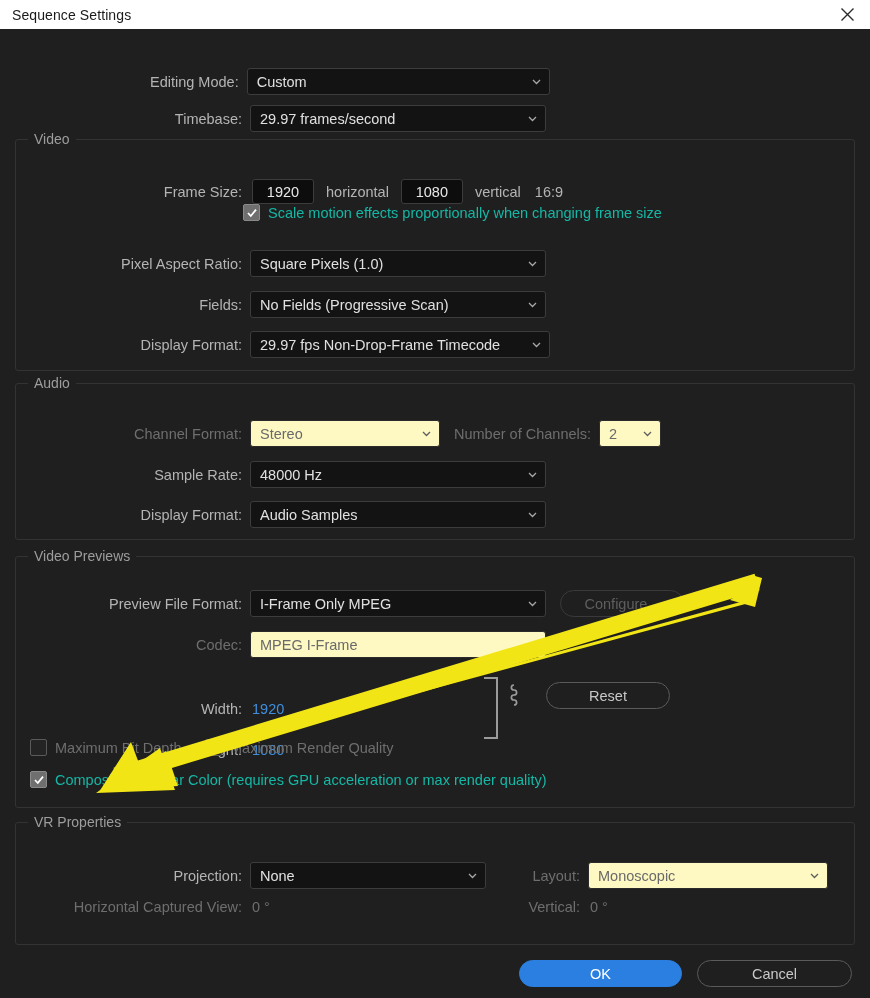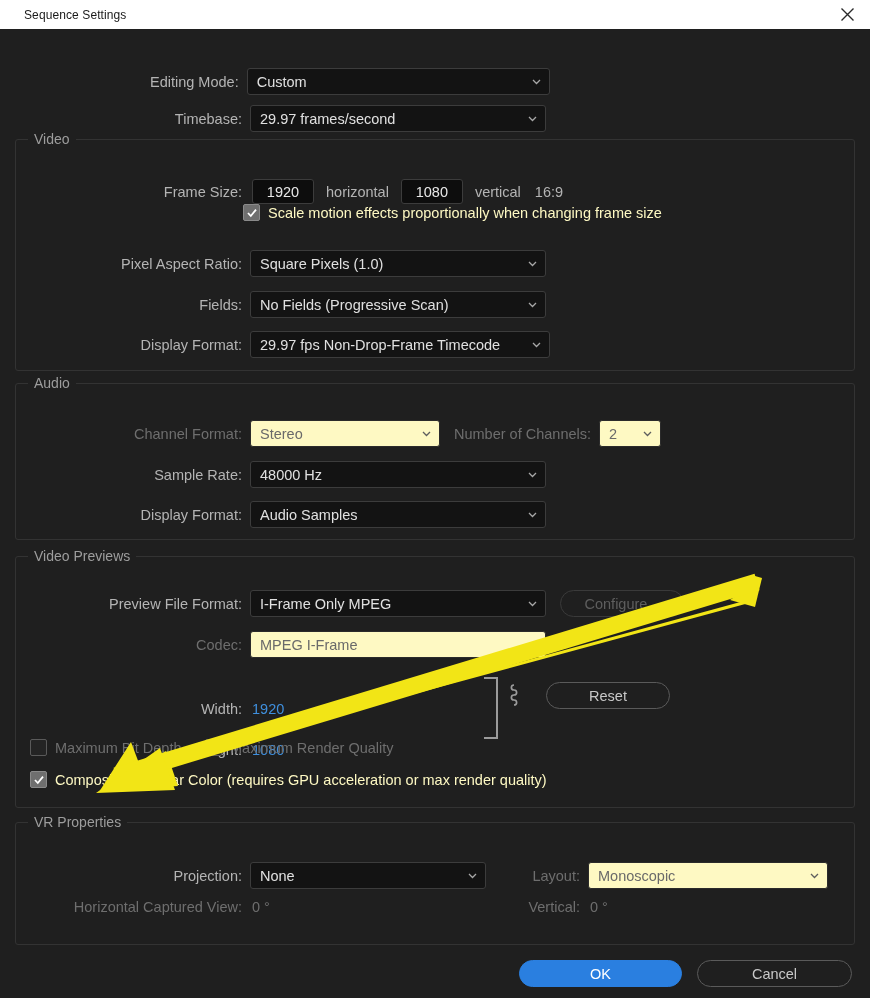--- a/index.html
+++ b/index.html
@@ -16,22 +16,22 @@
   }
 
   
   .titlebar {
     position: absolute; left: 0; top: 0;
     width: 870px; height: 29px;
     background: #ffffff;
     display: flex; align-items: center;
   }
   .titlebar-title {
-    font-size: 12px; color: #1a1a1a;
-    margin-left: 24px; letter-spacing: .1px;
+    font-size: 14px; color: #1a1a1a;
+    margin-left: 12px; letter-spacing: .1px;
   }
   .titlebar-close {
     position: absolute; right: 0; top: 0;
     width: 46px; height: 29px;
     display: flex; align-items: center; justify-content: center;
     cursor: pointer;
   }
   .titlebar-close svg { display: block; }
 
   
@@ -90,21 +90,21 @@
     width: 17px; height: 17px; flex: 0 0 auto;
     border: 1px solid #8a8a8a;
     border-radius: 2px;
     background: #2a2a2a;
     margin-right: 8px;
     display: flex; align-items: center; justify-content: center;
   }
   .cbox.checked { background: #6f6f6f; border-color: #8a8a8a; }
   .cbox.dim { border-color: #5a5a5a; background: #242424; }
   .cbox svg { display: block; }
-  .cbtext { font-size: 14.5px; color: #fef9c3; white-space: nowrap; }
+  .cbtext { font-size: 14.5px; color: #14b8a6; white-space: nowrap; }
   .cbtext.dim { color: #6e6e6e; }
 
   
   .group {
     position: absolute;
     border: 1px solid #333333;
     border-radius: 3px;
   }
   .group-title {
     position: absolute; top: -9px; left: 12px;

